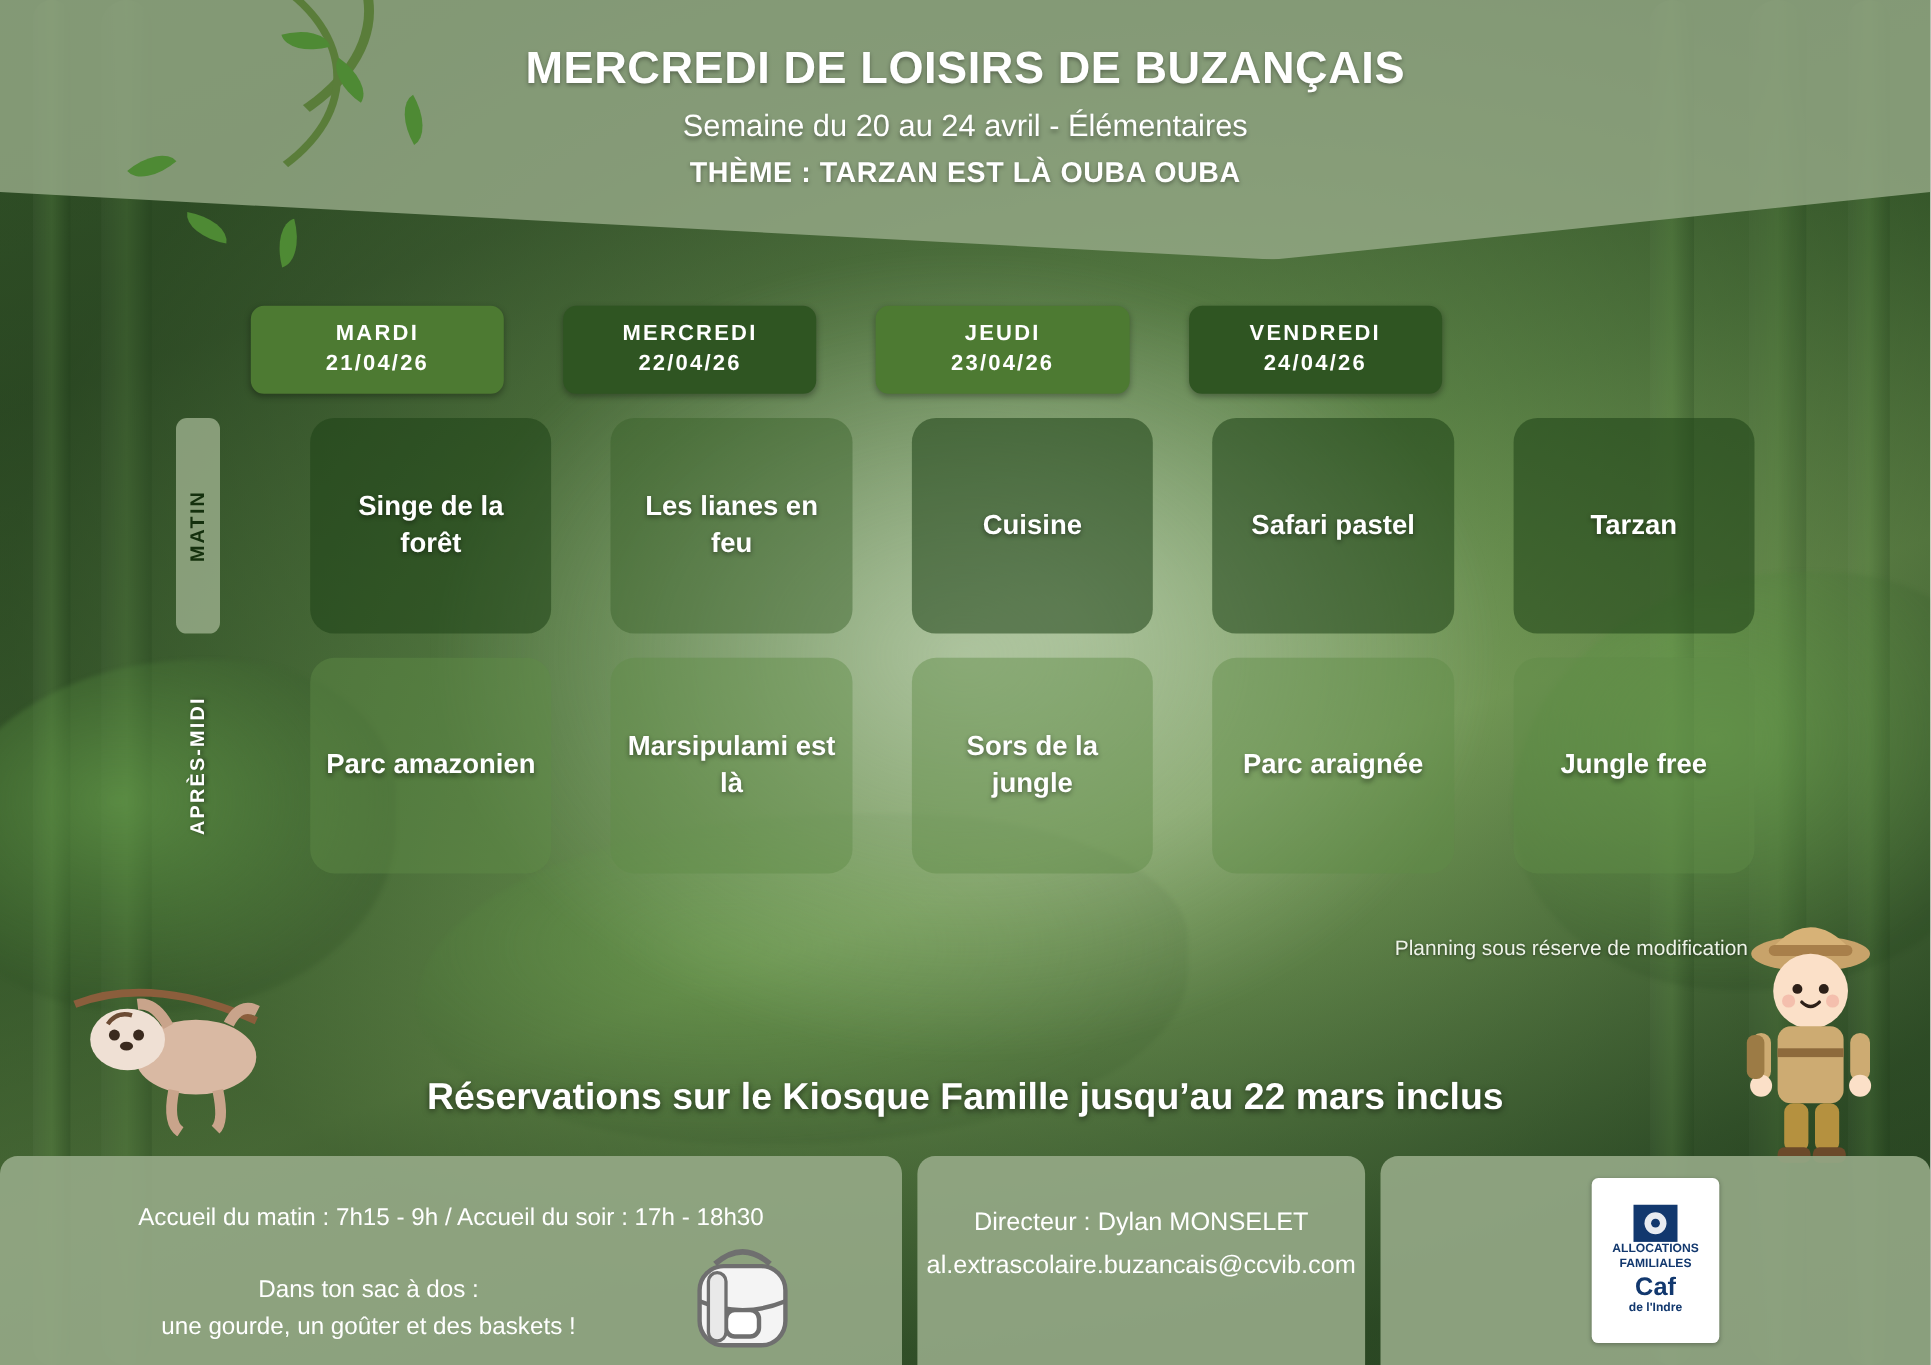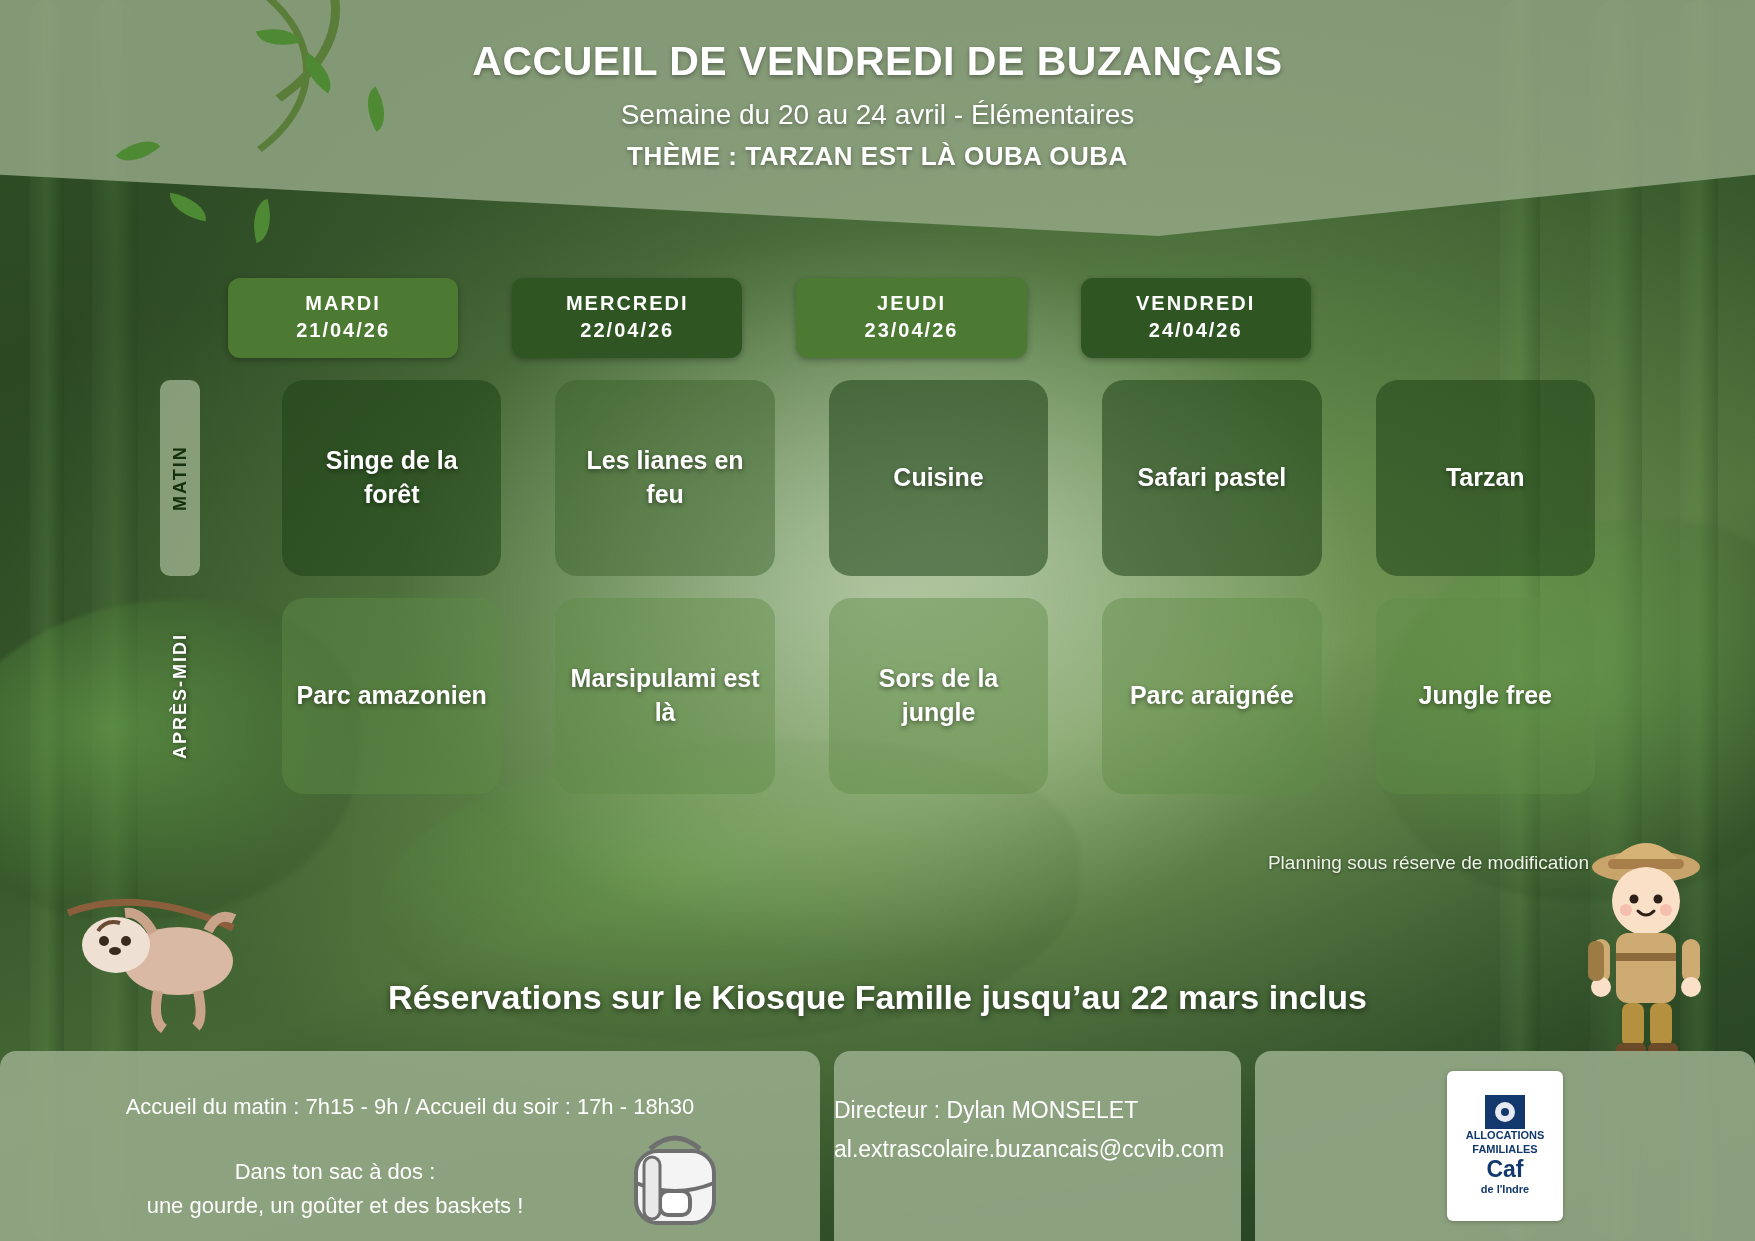--- a/index.html
+++ b/index.html
@@ -152,21 +152,21 @@
   .fbox {
     background: rgba(150,170,135,0.9);
     border-radius: 16px 16px 0 0;
     color: #ffffff;
   }
   .fbox1 { width: 820px; position: relative; }
   .fbox2 { flex: 1; position: relative; }
   .fbox3 { width: 500px; position: relative; background: rgba(150,170,135,0.9); display: flex; align-items: center; justify-content: center; gap: 28px; }
   .fbox1 .f-top { position: absolute; left: 0; right: 0; top: 28px; font-size: 22px; text-align: center; margin-top: 15px; }
   .fbox1 .f-bag { position: absolute; left: 40px; right: 190px; top: 104px; text-align: center; font-size: 22px; line-height: 1.55; }
-  .fbox2 .f-dir { position: absolute; left: 0; right: 0; top: 40px; font-size: 23px; line-height: 1.7; }
+  .fbox2 .f-dir { position: absolute; left: 0; right: 0; top: 40px; text-align: center; font-size: 23px; line-height: 1.7; }
   .backpack { position: absolute; right: 90px; top: 80px; width: 110px; height: 100px; }
   .logo {
     background: #ffffff; border-radius: 6px;
     display: flex; flex-direction: column; align-items: center; justify-content: center;
     box-shadow: 0 1px 4px rgba(0,0,0,0.25);
   }
   .logo1 { width: 130px; height: 104px; color: #2b6a3f; font-size: 13px; font-weight: 700; line-height: 1.15; }
   .logo2 { width: 116px; height: 150px; color: #12386e; font-size: 11px; font-weight: 700; line-height: 1.2; }
   .logo2 .caf { font-size: 23px; font-weight: 800; }
   .sloth, .explorer { position: absolute; z-index: 6; }
@@ -192,21 +192,21 @@
   <div class="vine" style="left:-220px; top:-140px; width:560px; height:300px; border-color:#5a7d3a; border-width:9px; border-bottom-color:transparent; border-left-color:transparent;"></div>
   <div class="vine" style="left:-120px; top:-60px; width:430px; height:260px; border-width:7px; border-bottom-color:transparent; border-left-color:transparent;"></div>
   <div class="leaf" style="left:118px; top:140px; transform:rotate(-40deg);"></div>
   <div class="leaf" style="left:168px; top:196px; transform:rotate(10deg);"></div>
   <div class="leaf" style="left:258px; top:26px; transform:rotate(-15deg);"></div>
   <div class="leaf" style="left:298px; top:62px; transform:rotate(35deg);"></div>
   <div class="leaf" style="left:356px; top:98px; transform:rotate(60deg);"></div>
   <div class="leaf" style="left:242px; top:210px; transform:rotate(75deg);"></div>
 
   <header class="titles">
-    <div class="h1">ACCUEIL DE VENDREDI DE BUZANÇAIS</div>
+    <div class="h1">MERCREDI DE LOISIRS DE BUZANÇAIS</div>
     <div class="h2">Semaine du 20 au 24 avril - Élémentaires</div>
     <div class="h3">THÈME : TARZAN EST LÀ OUBA OUBA</div>
   </header>
 
   <section class="grid">
 
     <div class="day-head-row">
       <div class="day-head alt">
         <div>MARDI</div>
         <div class="dh-date">21/04/26</div>

